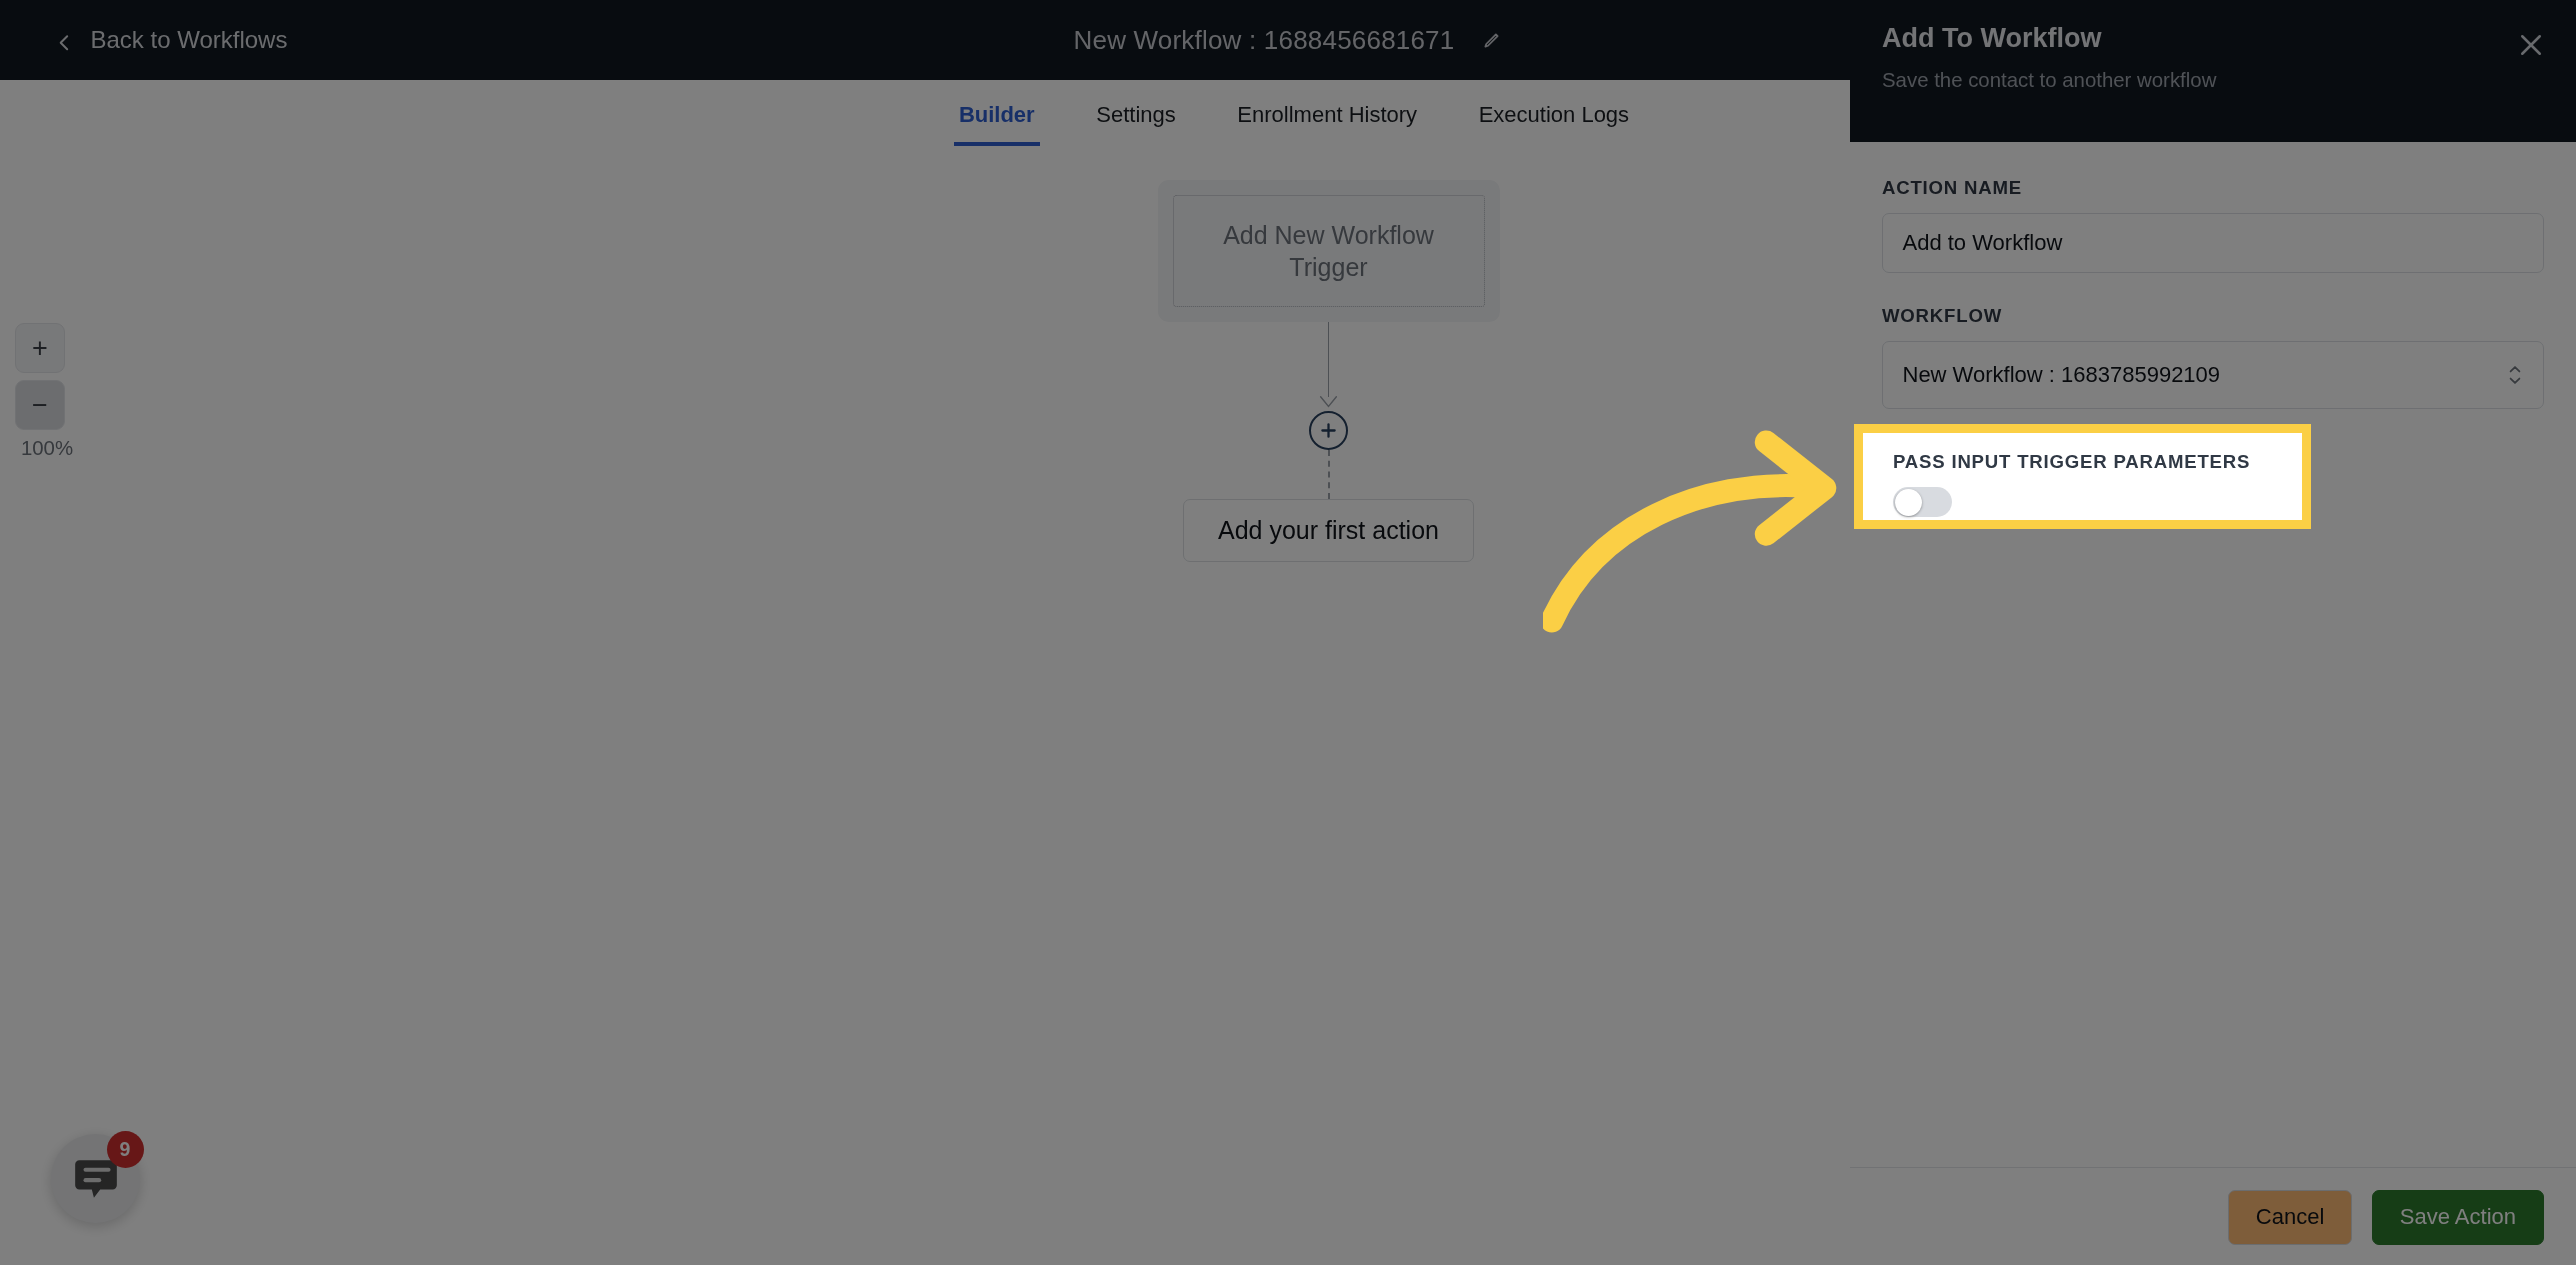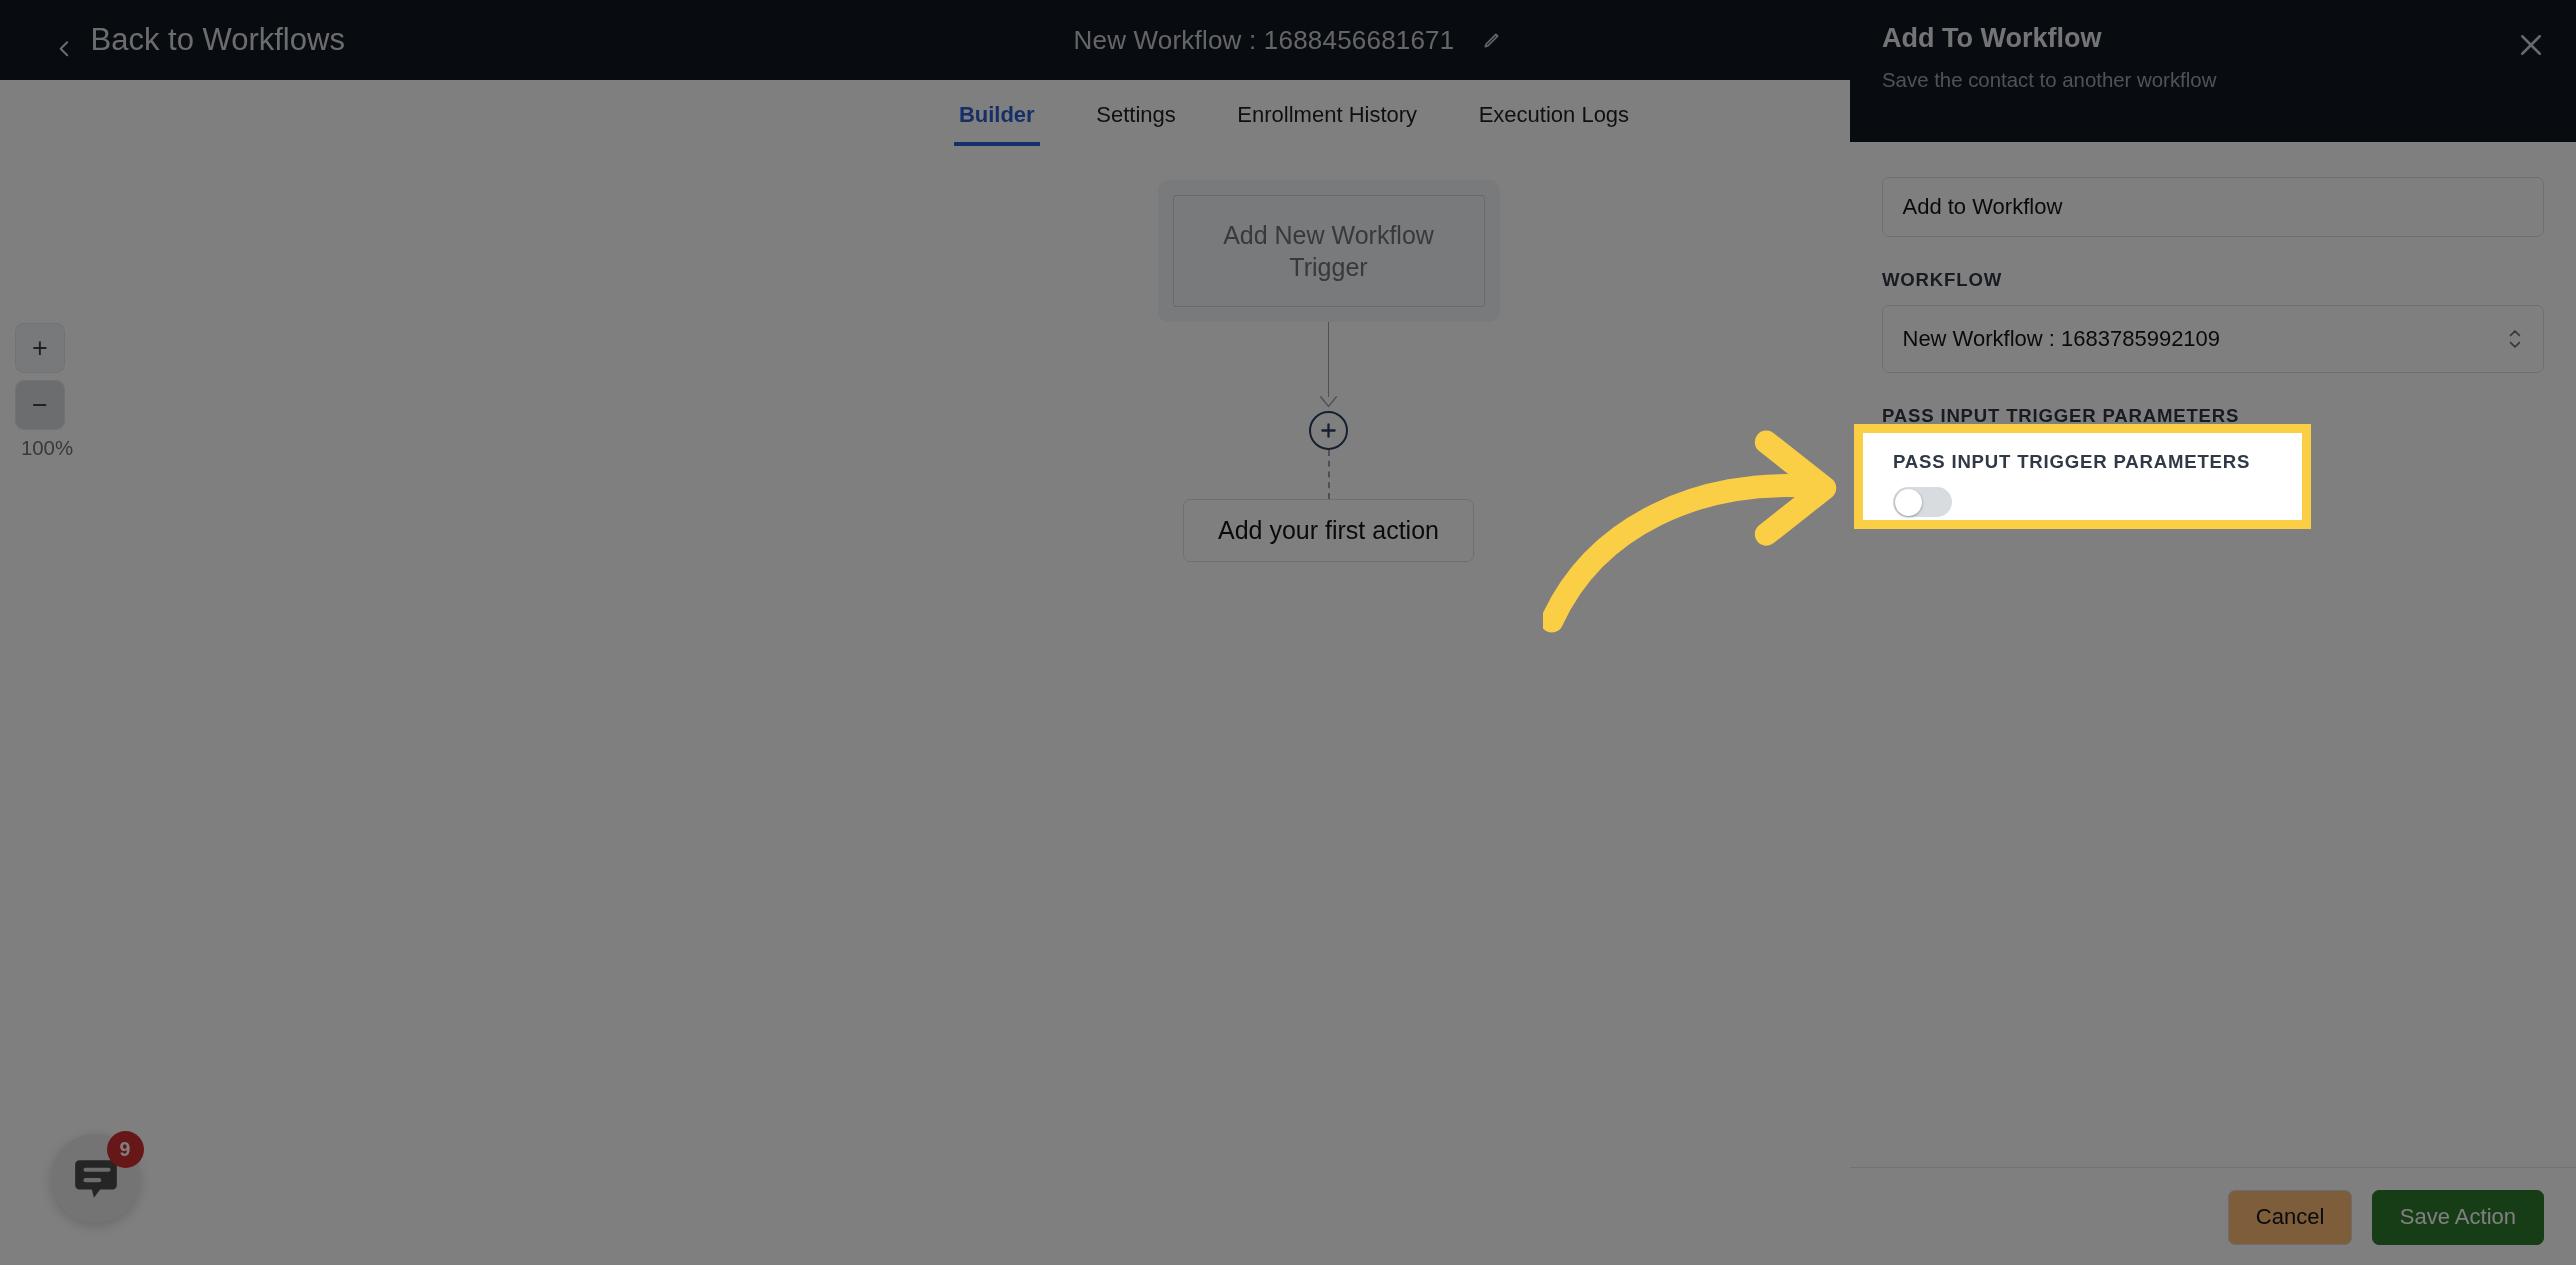--- a/index.html
+++ b/index.html
@@ -10,21 +10,21 @@
   }
   #app { position: relative; width: 2576px; height: 1266px; }
 
   
   .topbar {
     position: absolute; left: 0; top: 0; width: 2576px; height: 80px;
     background: #111821; display: flex; align-items: center;
   }
   .back-link {
     display: flex; align-items: center; gap: 16px;
-    margin-left: 55px; color: #d6d9dd; font-size: 31px; cursor: pointer;
+    margin-left: 55px; color: #d6d9dd; font-size: 24px; cursor: pointer;
   }
   .chev-left { width: 19.5px; height: 19.5px; display: block; }
   .topbar-title-wrap {
     position: absolute; left: 0; right: 0; top: 0; height: 80px;
     display: flex; align-items: center; justify-content: center; gap: 27px;
     pointer-events: none;
   }
   .topbar-title { color: #c8cbd0; font-size: 26px; letter-spacing: 0.2px; }
   .pencil-icon { width: 21px; height: 21px; pointer-events: auto; cursor: pointer; }
 
@@ -257,20 +257,21 @@
       <span class="panel-close">
         <svg viewBox="0 0 24 24" width="30" height="30" fill="none" stroke="#cfd4da" stroke-width="2" stroke-linecap="round">
             <line x1="5" y1="5" x2="19" y2="19"></line>
             <line x1="19" y1="5" x2="5" y2="19"></line>
           </svg>
       </span>
     </div>
 
     <div class="panel-body">
       <div class="field-block">
+        <div class="field-label">ACTION NAME</div>
         <div class="text-input" placeholder="Action Name">Add to Workflow</div>
       </div>
 
       <div class="field-block">
         <div class="field-label">WORKFLOW</div>
         <div class="select-input">
           <span>New Workflow : 1683785992109</span>
           <span class="select-chevrons">
             <svg viewBox="0 0 20 34" width="18" height="30" fill="none" stroke="#6f757d" stroke-width="2" stroke-linecap="round" stroke-linejoin="round">
                 <polyline points="5 13 10 8 15 13"></polyline>

